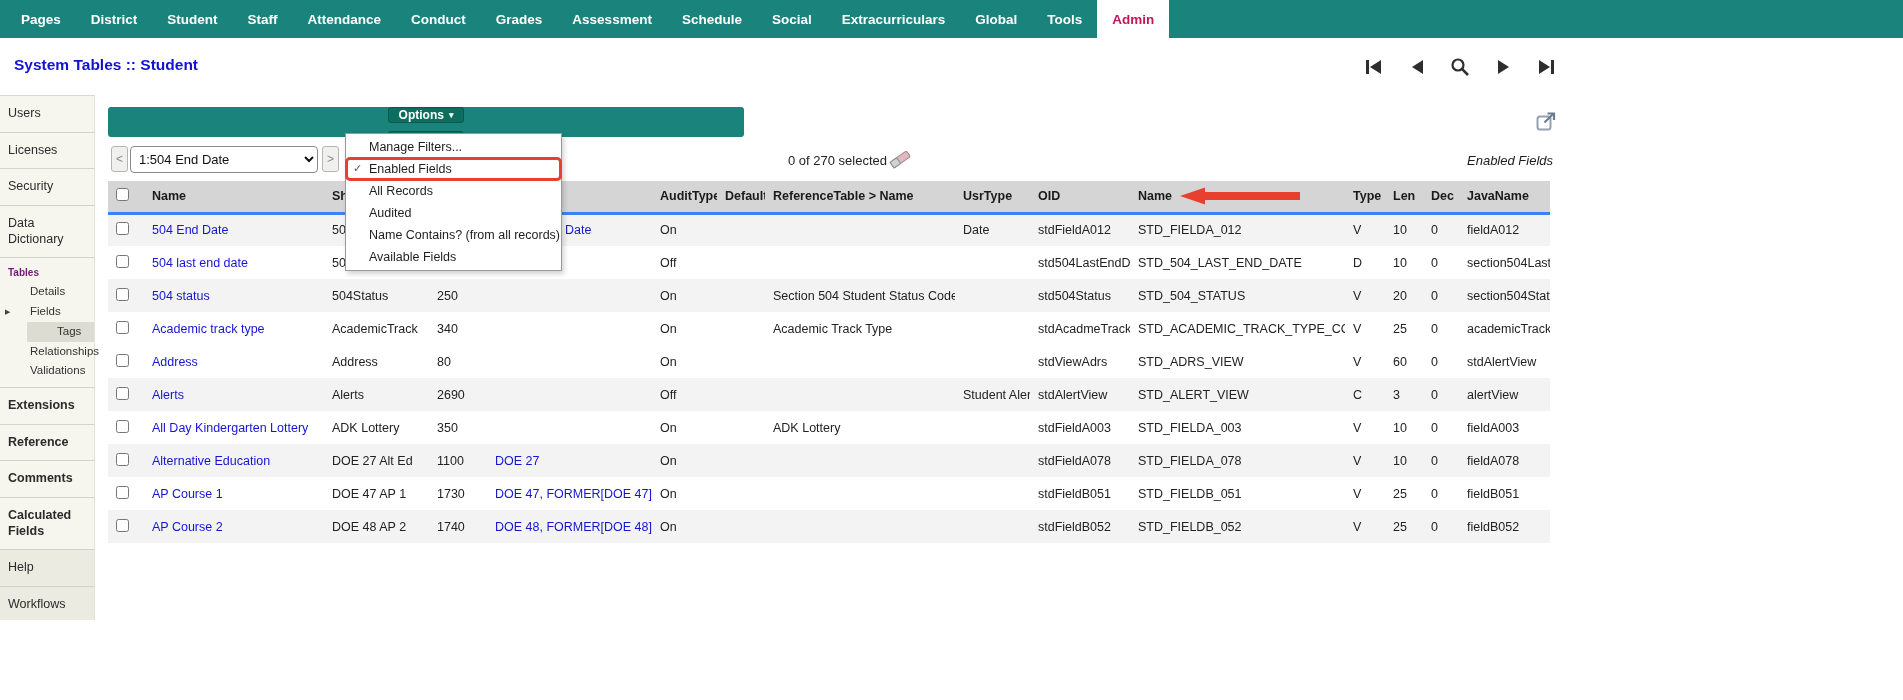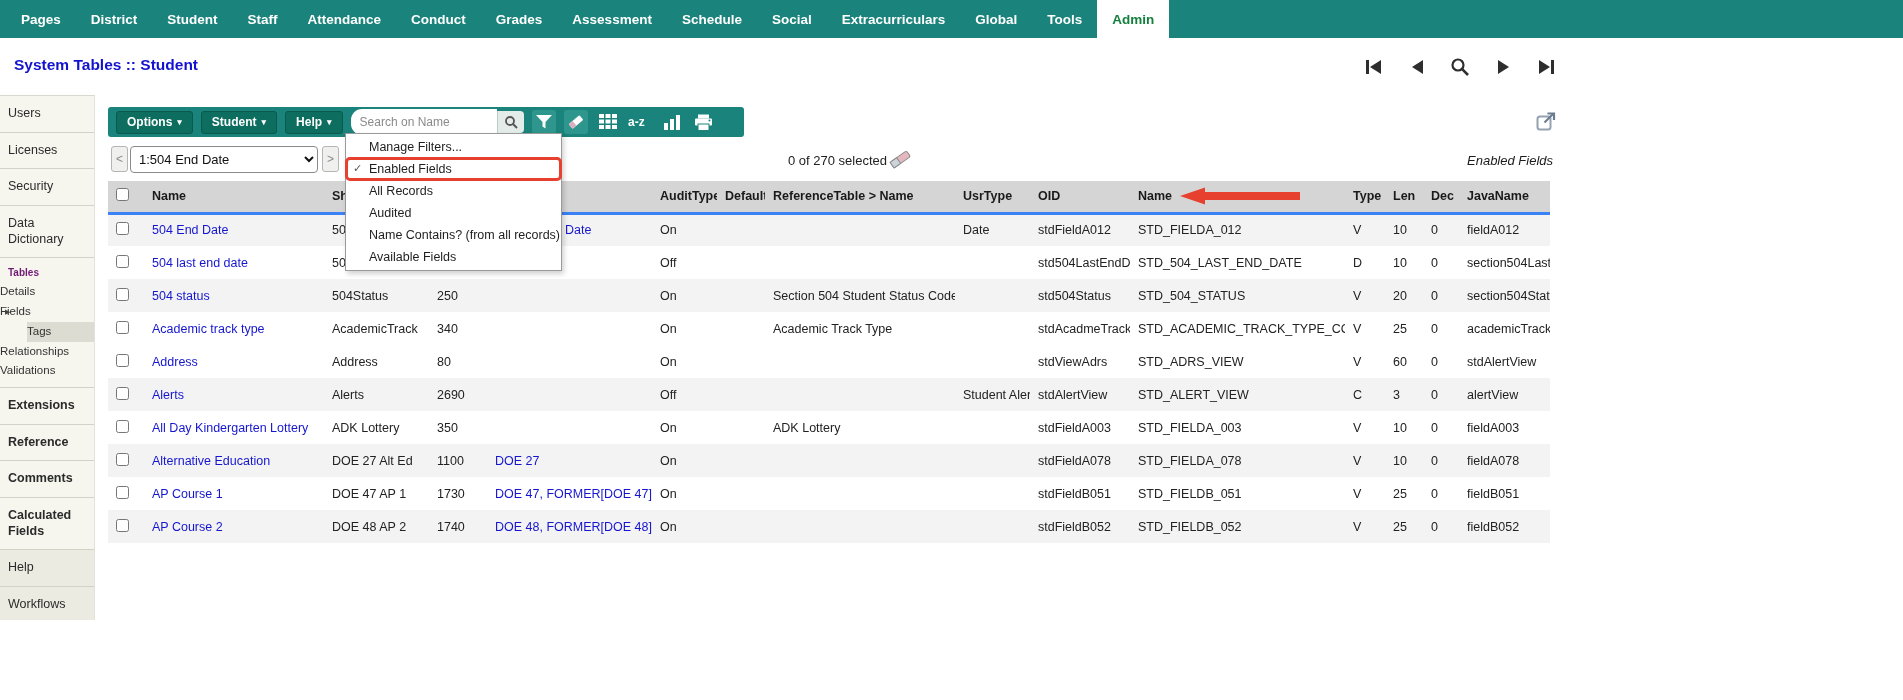--- a/index.html
+++ b/index.html
@@ -3,41 +3,41 @@
 <meta charset="utf-8">
 <style>
   * { margin:0; padding:0; box-sizing:border-box; }
   html,body { background:#fff; }
   body { font-family:"Liberation Sans", sans-serif; }
   .screen { position:relative; width:1903px; height:620px; overflow:hidden; background:#fff;text-decoration:underline; }
 
   
   .topnav { position:absolute; left:0; top:0; width:100%; height:38px; background:#1a837b; display:flex; align-items:stretch; padding-left:6px; }
   .nav-item { color:#fff; font-weight:bold; font-size:13.5px; padding:0 15px; display:flex; align-items:center; cursor:pointer; white-space:nowrap; }
-  .nav-item.active { background:#ffffff; color:#15803d; }
+  .nav-item.active { background:#ffffff; color:#be185d; }
 
   
   .titlebar { position:absolute; left:0; top:38px; width:100%; height:57px; background:#fff; }
   .page-title { position:absolute; left:14px; top:18px; font-size:15.5px; font-weight:bold; color:#1212cf; }
   .record-nav { position:absolute; left:1358px; top:14px; display:flex; gap:11px; align-items:center; }
   .rn-btn { width:32px; height:30px; display:flex; align-items:center; justify-content:center; cursor:pointer; }
 
   
   .sidebar { position:absolute; left:0; top:95px; width:95px; height:605px; background:#f6f6ef; border-top:1px solid #d9d9cf; border-right:1px solid #e2e2d8; }
   .sb-item { padding:10px 8px; font-size:12.5px; color:#2b2b2b; border-bottom:1px solid #d2d2c8; cursor:pointer; line-height:1.25; }
   .sb-item.bold { font-weight:bold; }
   .sb-item.shaded { background:#ebebe2; }
   .sb-group { border-bottom:1px solid #d2d2c8; padding-bottom:6px; }
   .sb-head { padding:9px 8px 4px; font-weight:bold; font-size:10px; color:#701a75; cursor:pointer; }
-  .sb-sub { padding:3px 4px 3px 0; font-size:11.5px; color:#333; cursor:pointer; position:relative; line-height:1.2; }
+  .sb-sub { padding:3px 4px 3px 30px; font-size:11.5px; color:#333; cursor:pointer; position:relative; line-height:1.2; }
   .sb-sub.active::before { content:"\25B6"; font-size:7px; position:absolute; left:5px; top:6px; color:#444; }
   .sb-sub.highlighted { background:#dcdcd2;margin-left:27px; }
 
   
-  .toolbar { position:absolute; left:108px; top:107px; width:636px; height:30px; background:#1a837b; border-radius:3px; display:flex; align-items:center; gap:8px; padding:0 8px; }
+  .toolbar { position:absolute; left:108px; top:107px; width:636px; height:30px; background:#1a837b; border-radius:3px; display:flex; align-items:center; gap:8px; padding:0 8px;flex-direction:column; }
   .tb-btn { background:#0d6e5f; border:1px solid #0a594c; color:#fff; font-weight:bold; font-size:12px; height:23px; padding:0 10px; border-radius:3px; display:flex; align-items:center; gap:5px; cursor:pointer; white-space:nowrap; }
   .tb-btn::after { content:"\25BE"; font-size:9px; }
   .search-wrap { display:flex; align-items:center; height:22px; }
   .search-input { width:146px; height:22px; border:none; border-radius:11px 0 0 11px; padding:13px 9px; font-size:12px; font-family:inherit; color:#0c4a6e; outline:none; background:#fff; }
   .search-input::placeholder { color:#8a8a8a; }
   .search-btn { width:27px; height:22px; background:#e4ecea; border:none; border-left:1px solid #bfcac8; border-radius:0 4px 4px 0; cursor:pointer; display:flex; align-items:center; justify-content:center; }
   .icon-btn { min-width:24px; height:24px; display:flex; align-items:center; justify-content:center; cursor:pointer; border-radius:3px; }
   .icon-btn.lite { background:#2e968c; }
 
   .popout { position:absolute; left:1536px; top:111px; cursor:pointer; }

